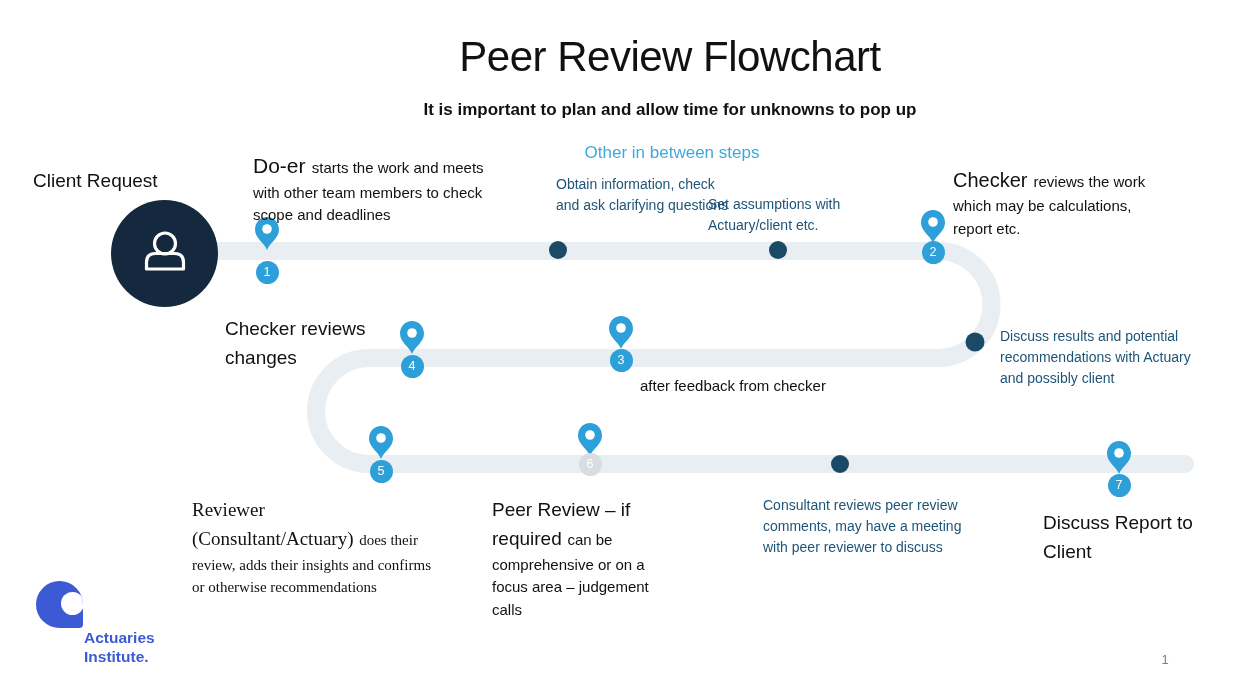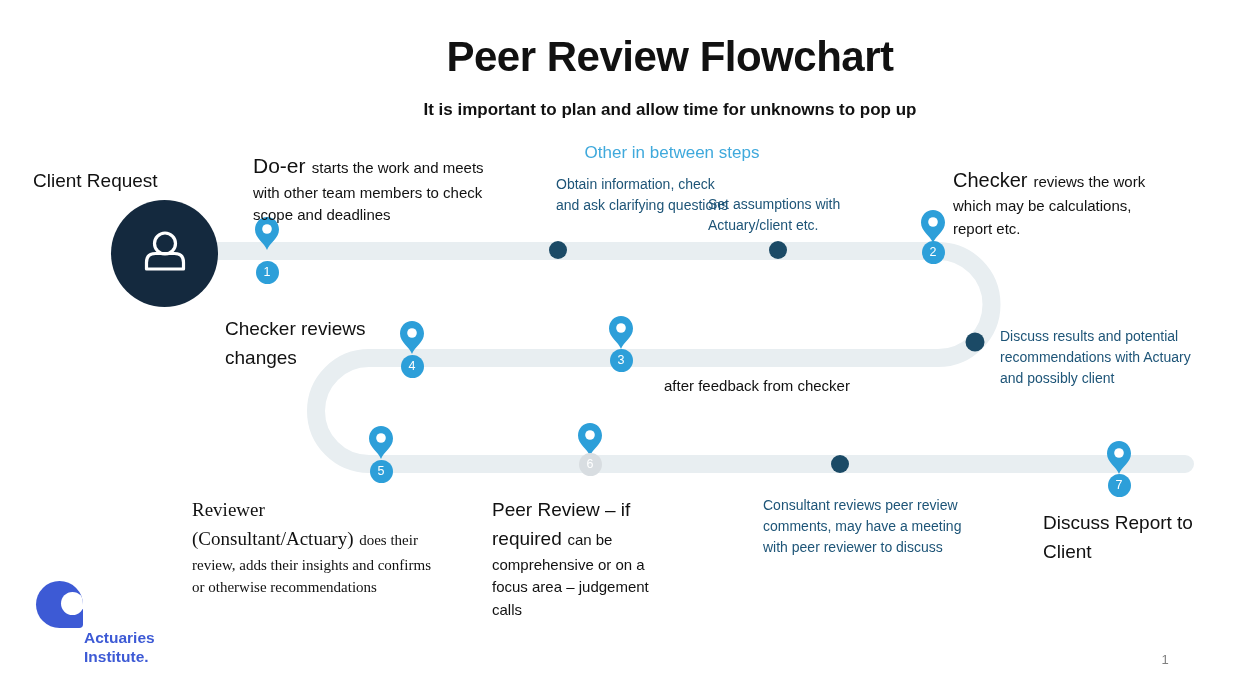--- a/index.html
+++ b/index.html
@@ -6,21 +6,21 @@
   body{
     width:1260px;height:700px;position:relative;overflow:hidden;
     background:#ffffff;
     font-family:"Liberation Sans", sans-serif;
     color:var(--text-black,#111);
   }
   .abs{position:absolute;}
 
   
   .header{left:80px;right:0;top:34px;text-align:center;}
-  .title{font-size:42px;font-weight:700;letter-spacing:-0.5px;line-height:1.1;}
+  .title{font-size:42px;font-weight:400;letter-spacing:-0.5px;line-height:1.1;}
   .subtitle{margin-top:20px;font-size:17px;font-weight:600;}
 
   
   svg.flow{left:0;top:0;}
   .flow-path{fill:none;stroke:var(--path-gray,#E8EEF1);stroke-width:18;stroke-linecap:round;}
   .dot{fill:var(--dot-navy,#1B4A66);}
   .pin-body{fill:var(--pin-blue,#2D9FD9);}
   .pin-hole{fill:#ffffff;}
 
   
@@ -133,21 +133,21 @@
 <div class="abs blue-note" style="left:1000px;top:326px;width:192px;">Discuss results and potential recommendations with Actuary and possibly client</div>
 <div class="abs blue-note" style="left:763px;top:495px;width:218px;">Consultant reviews peer review comments, may have a meeting with peer reviewer to discuss</div>
 
 <div class="abs step-block" style="left:953px;top:165px;width:208px;">
   <span class="step-title md">Checker</span><span>reviews the work which may be calculations, report etc.</span>
 </div>
 
 <div class="abs label-lg" style="left:225px;top:314px;width:170px;line-height:1.55;">Checker reviews changes</div>
 
 <div class="abs" style="left:640px;top:371px;width:280px;">
-  <div class="step-block" style="margin-top:4px;margin-left:24px;">after feedback from checker</div>
+  <div class="step-block" style="margin-top:4px;">after feedback from checker</div>
 </div>
 
 <div class="abs step-block" style="left:192px;top:495px;width:242px;font-family:Liberation Serif, serif;">
   <span class="step-title s19" style="line-height:1.55;">Reviewer (Consultant/Actuary)</span><span>does their review, adds their insights and confirms or otherwise recommendations</span>
 </div>
 
 <div class="abs step-block" style="left:492px;top:495px;width:188px;">
   <span class="step-title s19" style="line-height:1.55;">Peer Review – if required</span><span>can be comprehensive or on a focus area – judgement calls</span>
 </div>
 

